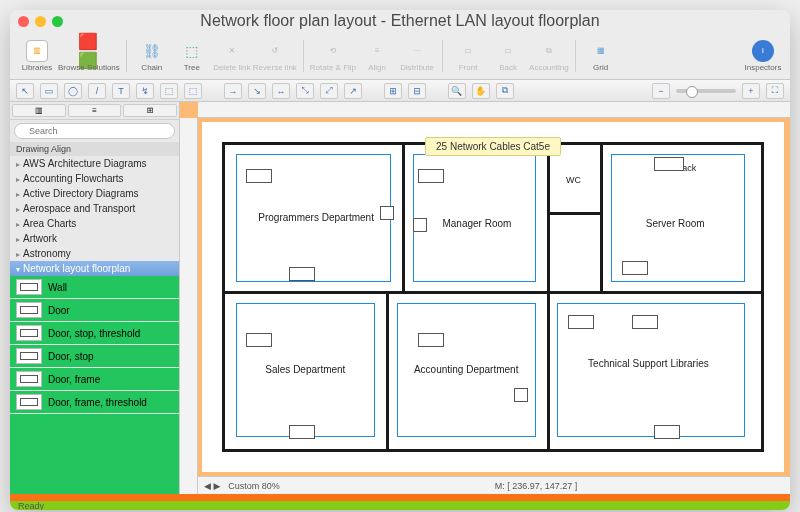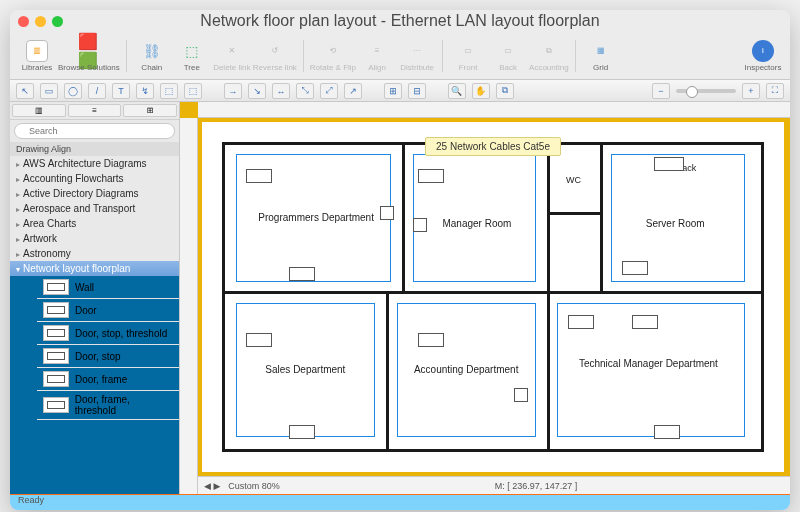--- a/index.html
+++ b/index.html
@@ -25,39 +25,39 @@
 .sidehead { height: 18px; display:flex; gap:2px; padding:2px; border-bottom:1px solid #d0d0d0; }
 .sidehead .tab { flex:1; background:#f2f2f2; border:1px solid #ccc; border-radius:2px; font-size:8px; display:flex;align-items:center;justify-content:center;}
 .search { margin: 3px 4px; }
 .search input { width: 100%; height: 16px; border: 1px solid #c9c9c9; border-radius: 8px; padding: 0 14px; font-size: 9px; background:#fff; }
 .treelist { overflow-y: auto; }
 .treehead { background: #dcdcdc; padding: 2px 6px; font-size: 9px; color:#444; }
 .treeitem { padding: 2px 6px; color: #2a2a2a; cursor: pointer; white-space: nowrap; overflow:hidden; text-overflow:ellipsis; }
 .treeitem::before { content: "▸"; color:#888; margin-right:3px; font-size:8px; }
 .treeitem.sel { background: linear-gradient(#8fb7e8,#6ea2dc); color: #fff; }
 .treeitem.sel::before { content:"▾"; color:#fff; }
-.shapelist { flex:1; overflow-y:auto; background:#0369a1;padding-left:27px; }
+.shapelist { flex:1; overflow-y:auto; background:#22c55e; }
 .shape { display:flex; align-items:center; gap:6px; padding:3px 6px; border-bottom:1px solid #e3e3e3; cursor:pointer; }
 .shape .thumb { width:26px; height:16px; background:#fff; border:1px solid #bbb; position:relative; }
 .shape .thumb::after{content:"";position:absolute;left:3px;top:3px;right:3px;bottom:3px;border:1px solid #555;}
-.canvaswrap { flex:1; background:#eab308; position:relative; overflow:hidden; }
+.canvaswrap { flex:1; background:#fdba74; position:relative; overflow:hidden; }
 .rulerh { position:absolute; left:18px; right:0; top:0; height:16px; background:#f3f3f3; border-bottom:1px solid #c9c9c9; }
 .rulerv { position:absolute; left:0; top:16px; bottom:0; width:18px; background:#f3f3f3; border-right:1px solid #c9c9c9; }
 .canvas { position:absolute; left:22px; top:20px; right:6px; bottom:22px; background:#fff; }
 .plan { position:absolute; left:20px; top:20px; right:20px; bottom:20px; border:3px solid #1a1a1a; }
 .callout { position:absolute; top:-8px; left:50%; transform:translateX(-50%); background:#fdf7c3; border:1px solid #d9cf7a; padding:3px 10px; font-size:10px; color:#333; border-radius:2px; z-index:5;}
 .hline { position:absolute; left:0; right:0; height:3px; background:#1a1a1a; }
 .vline { position:absolute; top:0; bottom:0; width:3px; background:#1a1a1a; }
 .room { position:absolute; font-size:10px; color:#222; text-align:center; }
 .room.small{font-size:9px;}
 .net { position:absolute; border:1.5px solid #1e88e5; }
 .dev { position:absolute; width:26px; height:14px; background:#fff; border:1px solid #555; }
 .dev.sq { width:14px; height:14px; }
 .botbar { position:absolute; left:18px; right:0; bottom:0; height:18px; background:#f3f3f3; border-top:1px solid #c9c9c9; display:flex; align-items:center; font-size:9px; color:#555; gap:8px; padding:0 6px;}
-.statusbar { height:16px; background:#7dd3fc; border-top:1px solid #f97316; font-size:9px; color:#555; display:flex; align-items:flex-start; padding:0 8px;}
+.statusbar { height:16px; background:#84cc16; border-top:7px solid #f97316; font-size:9px; color:#555; display:flex; align-items:flex-start; padding:0 8px;}
 </style>
 </head>
 <body>
 
 <div class="window">
 
   <div class="titlebar">
     <div class="traffic">
       <div class="dot red"></div>
       <div class="dot yellow"></div>
@@ -237,21 +237,21 @@
           <div class="net" style="left:32%;top:52%;width:26%;height:44%;"></div>
           <div class="net" style="left:62%;top:52%;width:35%;height:44%;"></div>
 
           <div class="room" style="left:6%;top:22%;width:22%;">Programmers Department</div>
           <div class="room" style="left:37%;top:24%;width:20%;">Manager Room</div>
           <div class="room small" style="left:62%;top:10%;width:6%;">WC</div>
           <div class="room small" style="left:82%;top:6%;width:8%;">Rack</div>
           <div class="room" style="left:74%;top:24%;width:20%;">Server Room</div>
           <div class="room" style="left:4%;top:72%;width:22%;">Sales Department</div>
           <div class="room" style="left:34%;top:72%;width:22%;">Accounting Department</div>
-          <div class="room" style="left:64%;top:70%;width:30%;">Technical Manager Department</div>
+          <div class="room" style="left:64%;top:70%;width:30%;">Technical Support Libraries</div>
 
           <div class="dev" style="left:4%;top:8%;"></div>
           <div class="dev" style="left:12%;top:40%;"></div>
           <div class="dev sq" style="left:29%;top:20%;"></div>
           <div class="dev" style="left:36%;top:8%;"></div>
           <div class="dev sq" style="left:35%;top:24%;"></div>
           <div class="dev" style="left:74%;top:38%;"></div>
           <div class="dev" style="left:80%;top:4%;width:30px;"></div>
           <div class="dev" style="left:4%;top:62%;"></div>
           <div class="dev" style="left:12%;top:92%;"></div>

